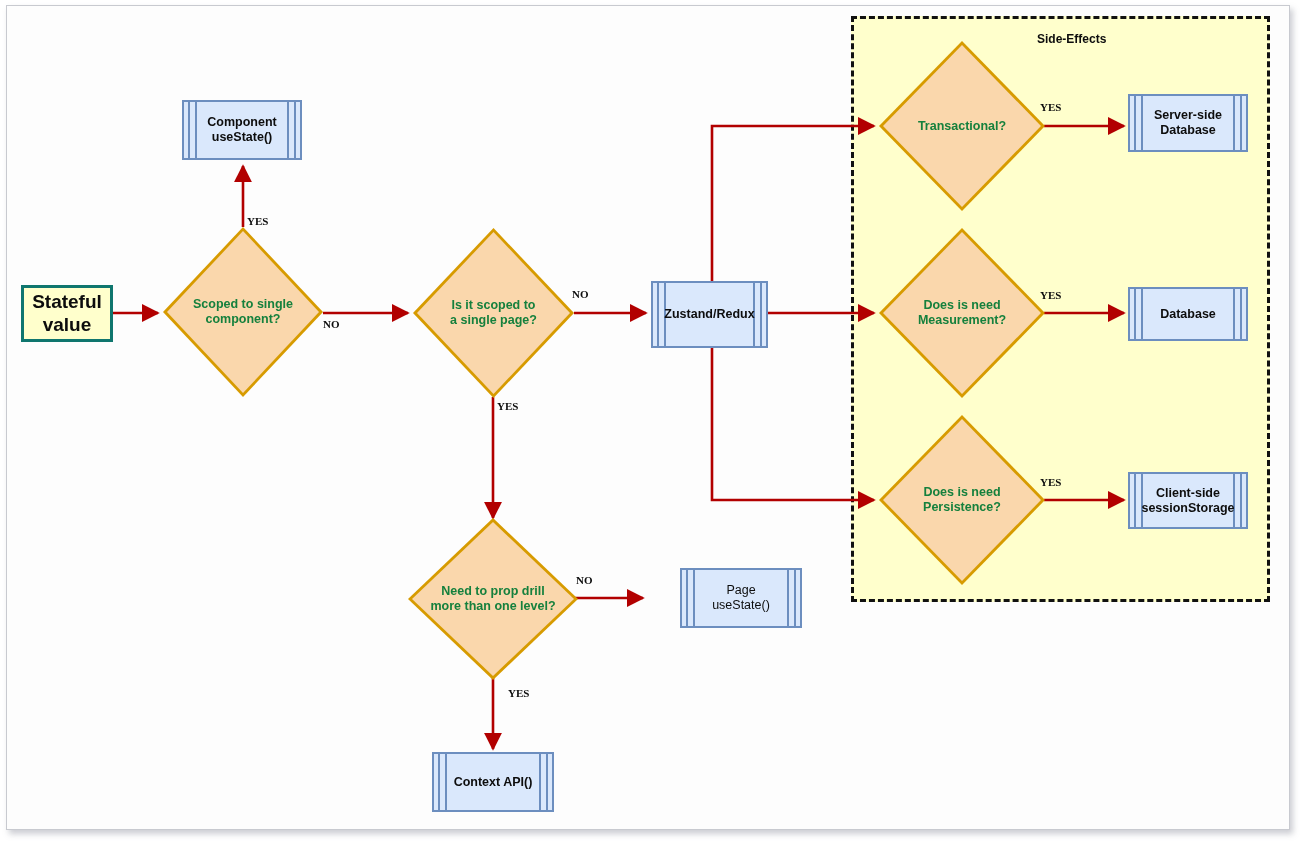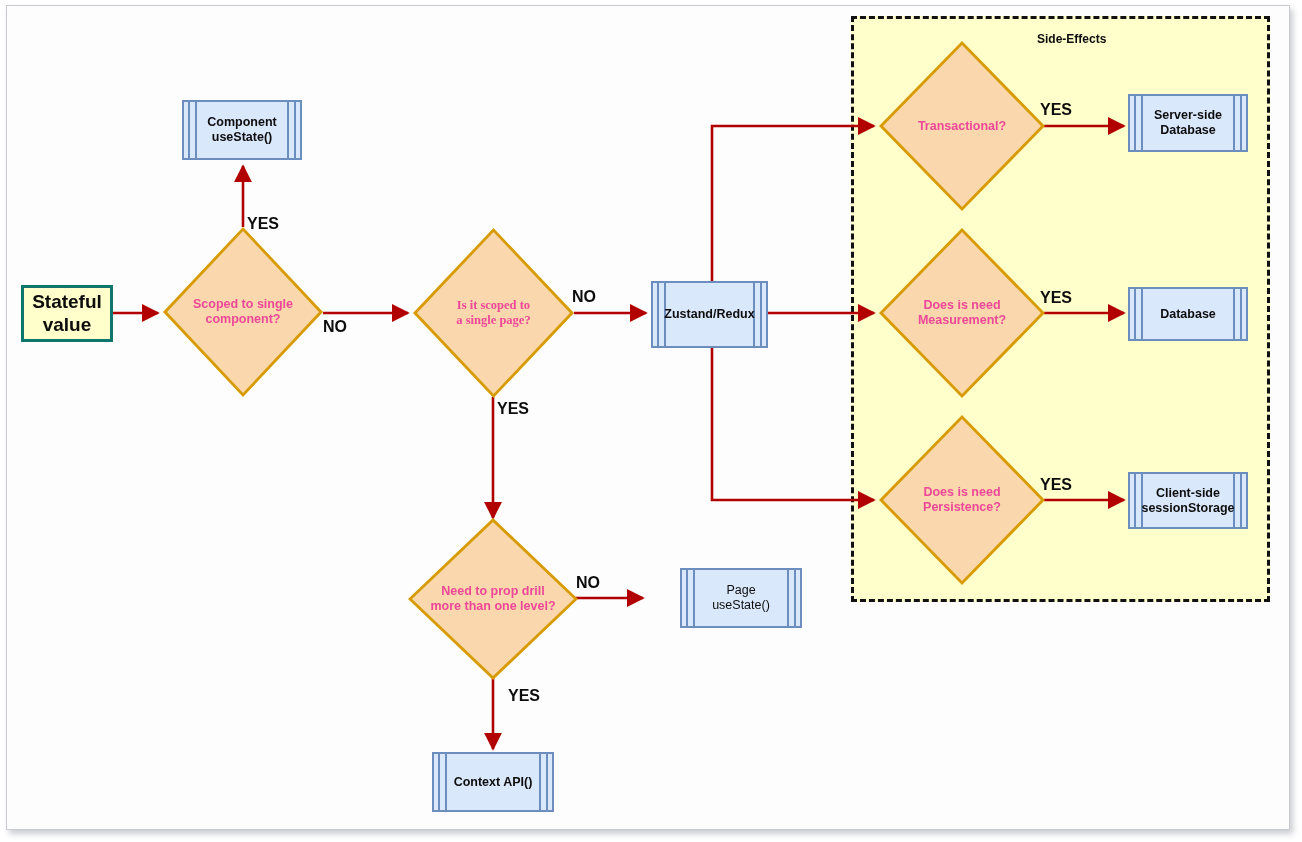--- a/index.html
+++ b/index.html
@@ -83,21 +83,21 @@
     background: #dae8fc;
     box-sizing: border-box;
   }
   .box .rail.left  { left: 4px; }
   .box .rail.right { right: 4px; }
   .box .boxlabel { position: relative; z-index: 2; padding: 0 4px; }
 
   
   .diamond {
     background: transparent;
-    color: #ec4899;
+    color: #15803d;
     font-weight: bold;
     font-size: 12.5px;
   }
   
   .diamond .dfill {
     position: absolute;
     left: 4px; top: 4px; right: 4px; bottom: 4px;
     background: #fad7ac;
     clip-path: polygon(50% 0%, 100% 50%, 50% 100%, 0% 50%);
   }
@@ -124,24 +124,25 @@
     position: absolute;
     font-size: 12px;
     font-weight: bold;
     color: #0d0d0d;
     white-space: nowrap;
   }
 
   
   .edge-label {
     position: absolute;
-    font-size: 16px;
+    font-size: 11px;
     font-weight: bold;
     color: #0d0d0d;
     white-space: nowrap;
+    font-family: Liberation Serif, serif;
   }
 </style>
 </head>
 <body>
 
 <div id="canvas">
   <div id="page-frame"></div>
 
   <div id="diagram">
 
@@ -200,21 +201,21 @@
 
     <div class="node diamond" style="left:163px; top:227px; width:160px; height:170px;">
       <div class="dborder"></div>
       <div class="dfill"></div>
       <div class="dlabel">
         <div>Scoped to single</div>
         <div>component?</div>
       </div>
     </div>
 
-    <div class="node diamond" style="left:413px; top:228px; width:161px; height:170px;font-family:Liberation Serif, serif;">
+    <div class="node diamond" style="left:413px; top:228px; width:161px; height:170px;">
       <div class="dborder"></div>
       <div class="dfill"></div>
       <div class="dlabel">
         <div>Is it scoped to</div>
         <div>a single page?</div>
       </div>
     </div>
 
     <div class="node diamond" style="left:408px; top:518px; width:170px; height:162px;">
       <div class="dborder"></div>

